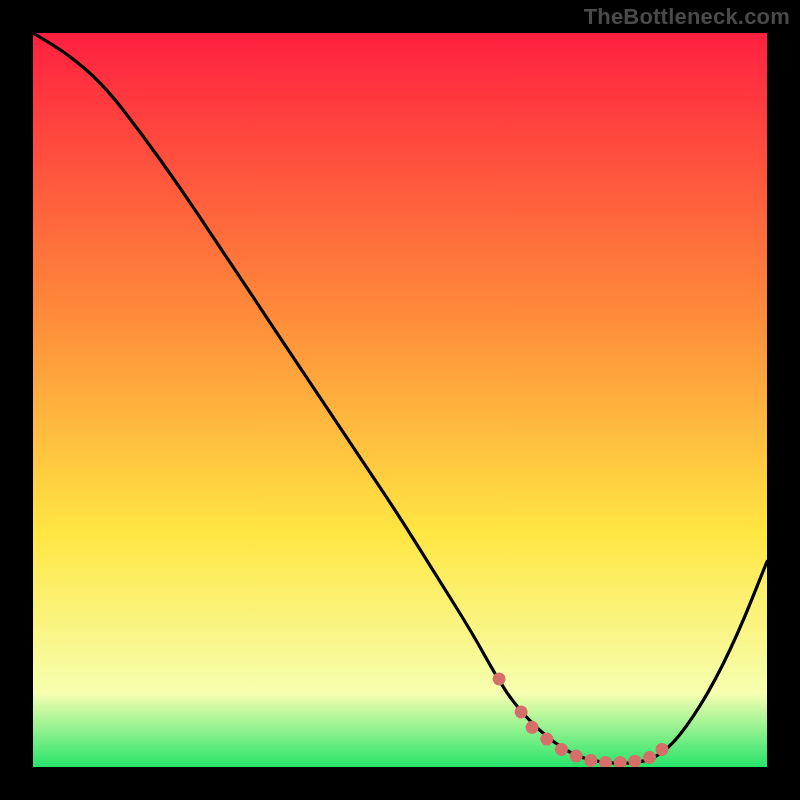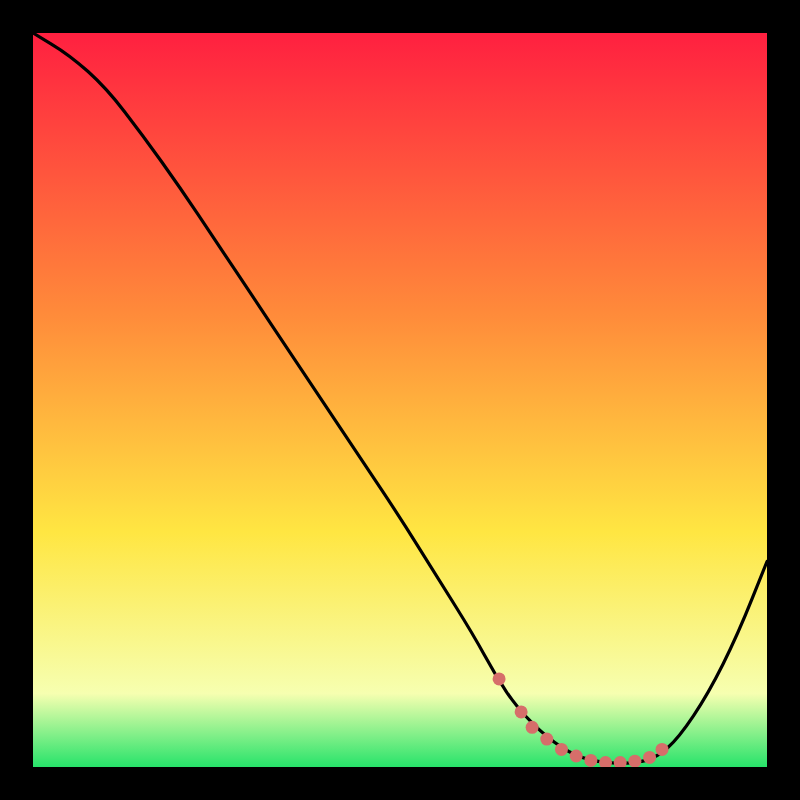--- a/index.html
+++ b/index.html
@@ -39,20 +39,21 @@
     display: block;
     width: 734px;
     height: 734px;
   }
 </style>
 </head>
 <body>
 
 <div class="frame">
 
+  <div class="attribution">TheBottleneck.com</div>
 
   <div class="plot">
     <svg id="plot-svg" viewBox="0 0 734 734" preserveAspectRatio="none">
       <defs>
         <linearGradient id="bg-grad" x1="0" y1="0" x2="0" y2="1">
           <stop id="g0" offset="0%" stop-color="#ff2040"></stop>
           <stop id="g1" offset="38%" stop-color="#ff8a3a"></stop>
           <stop id="g2" offset="68%" stop-color="#ffe642"></stop>
           <stop id="g3" offset="90%" stop-color="#f6ffb0"></stop>
           <stop id="g4" offset="100%" stop-color="#27e36a"></stop>

